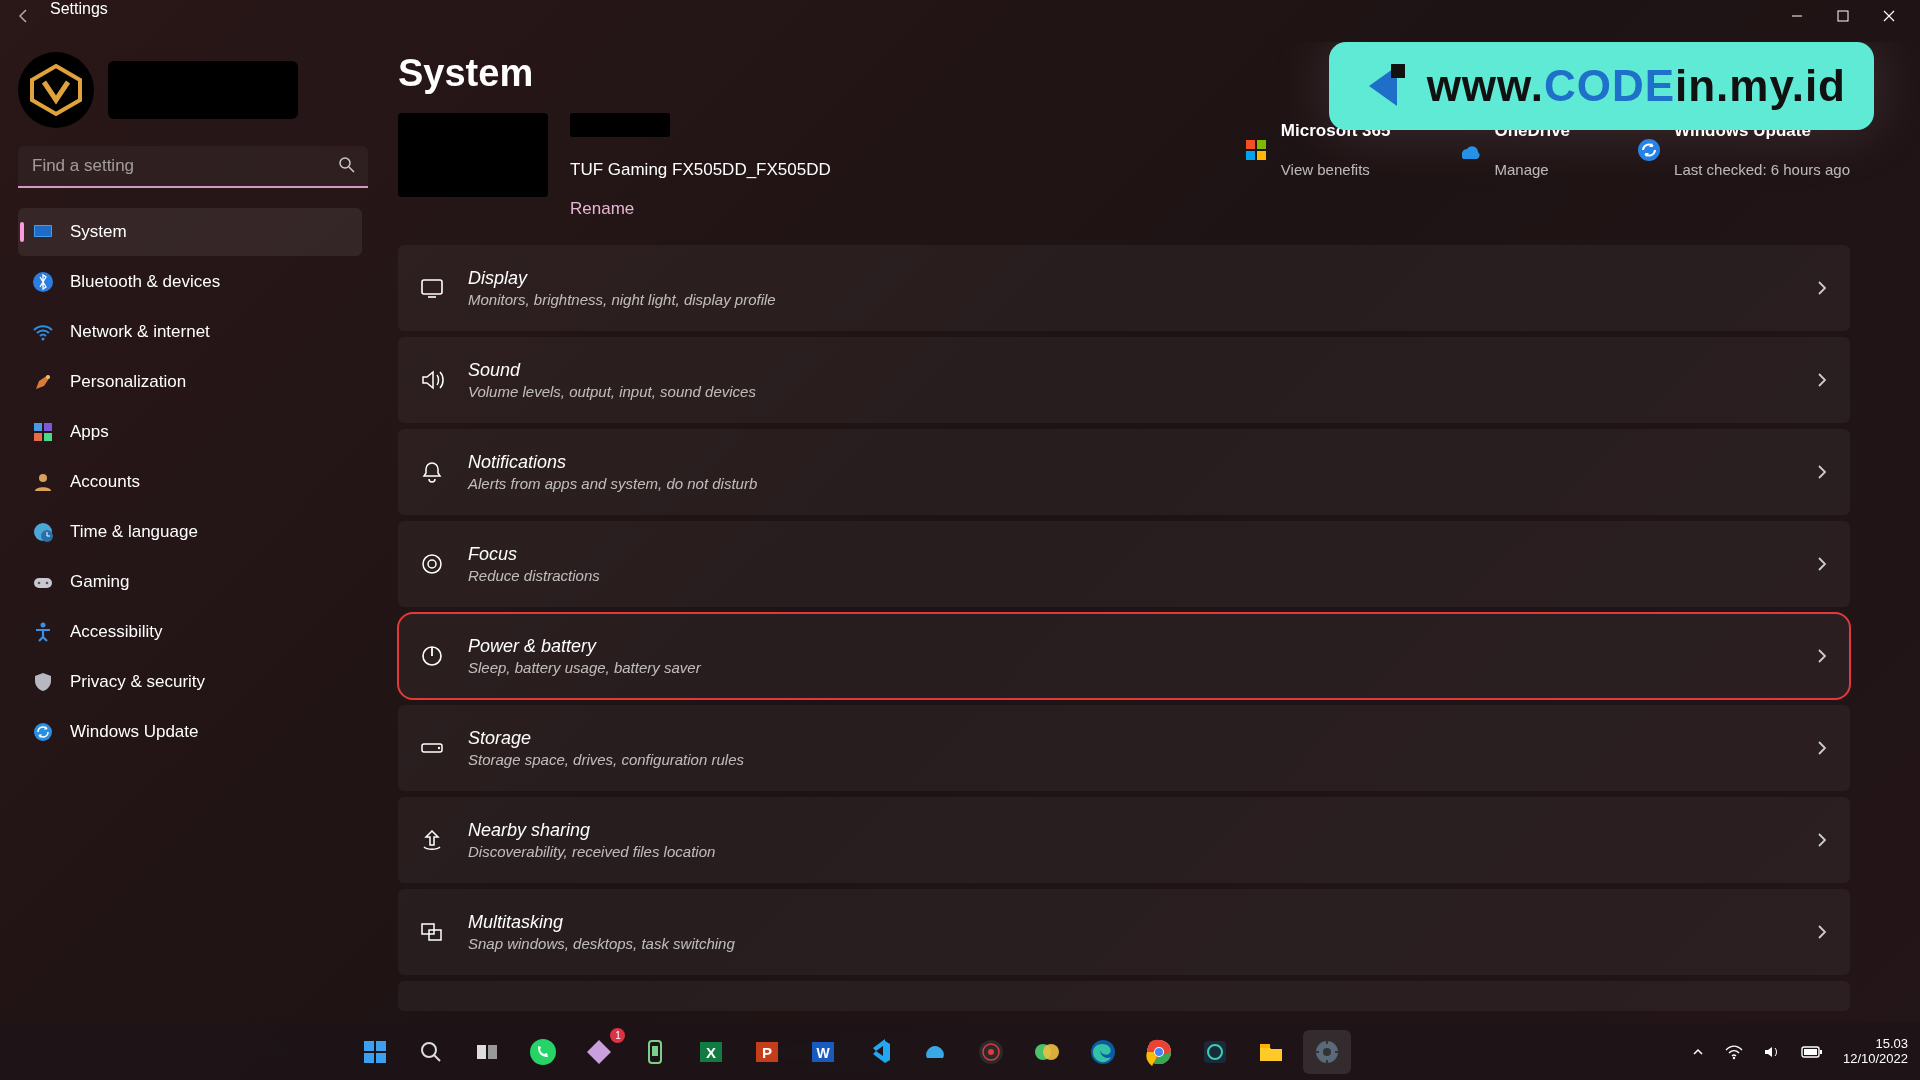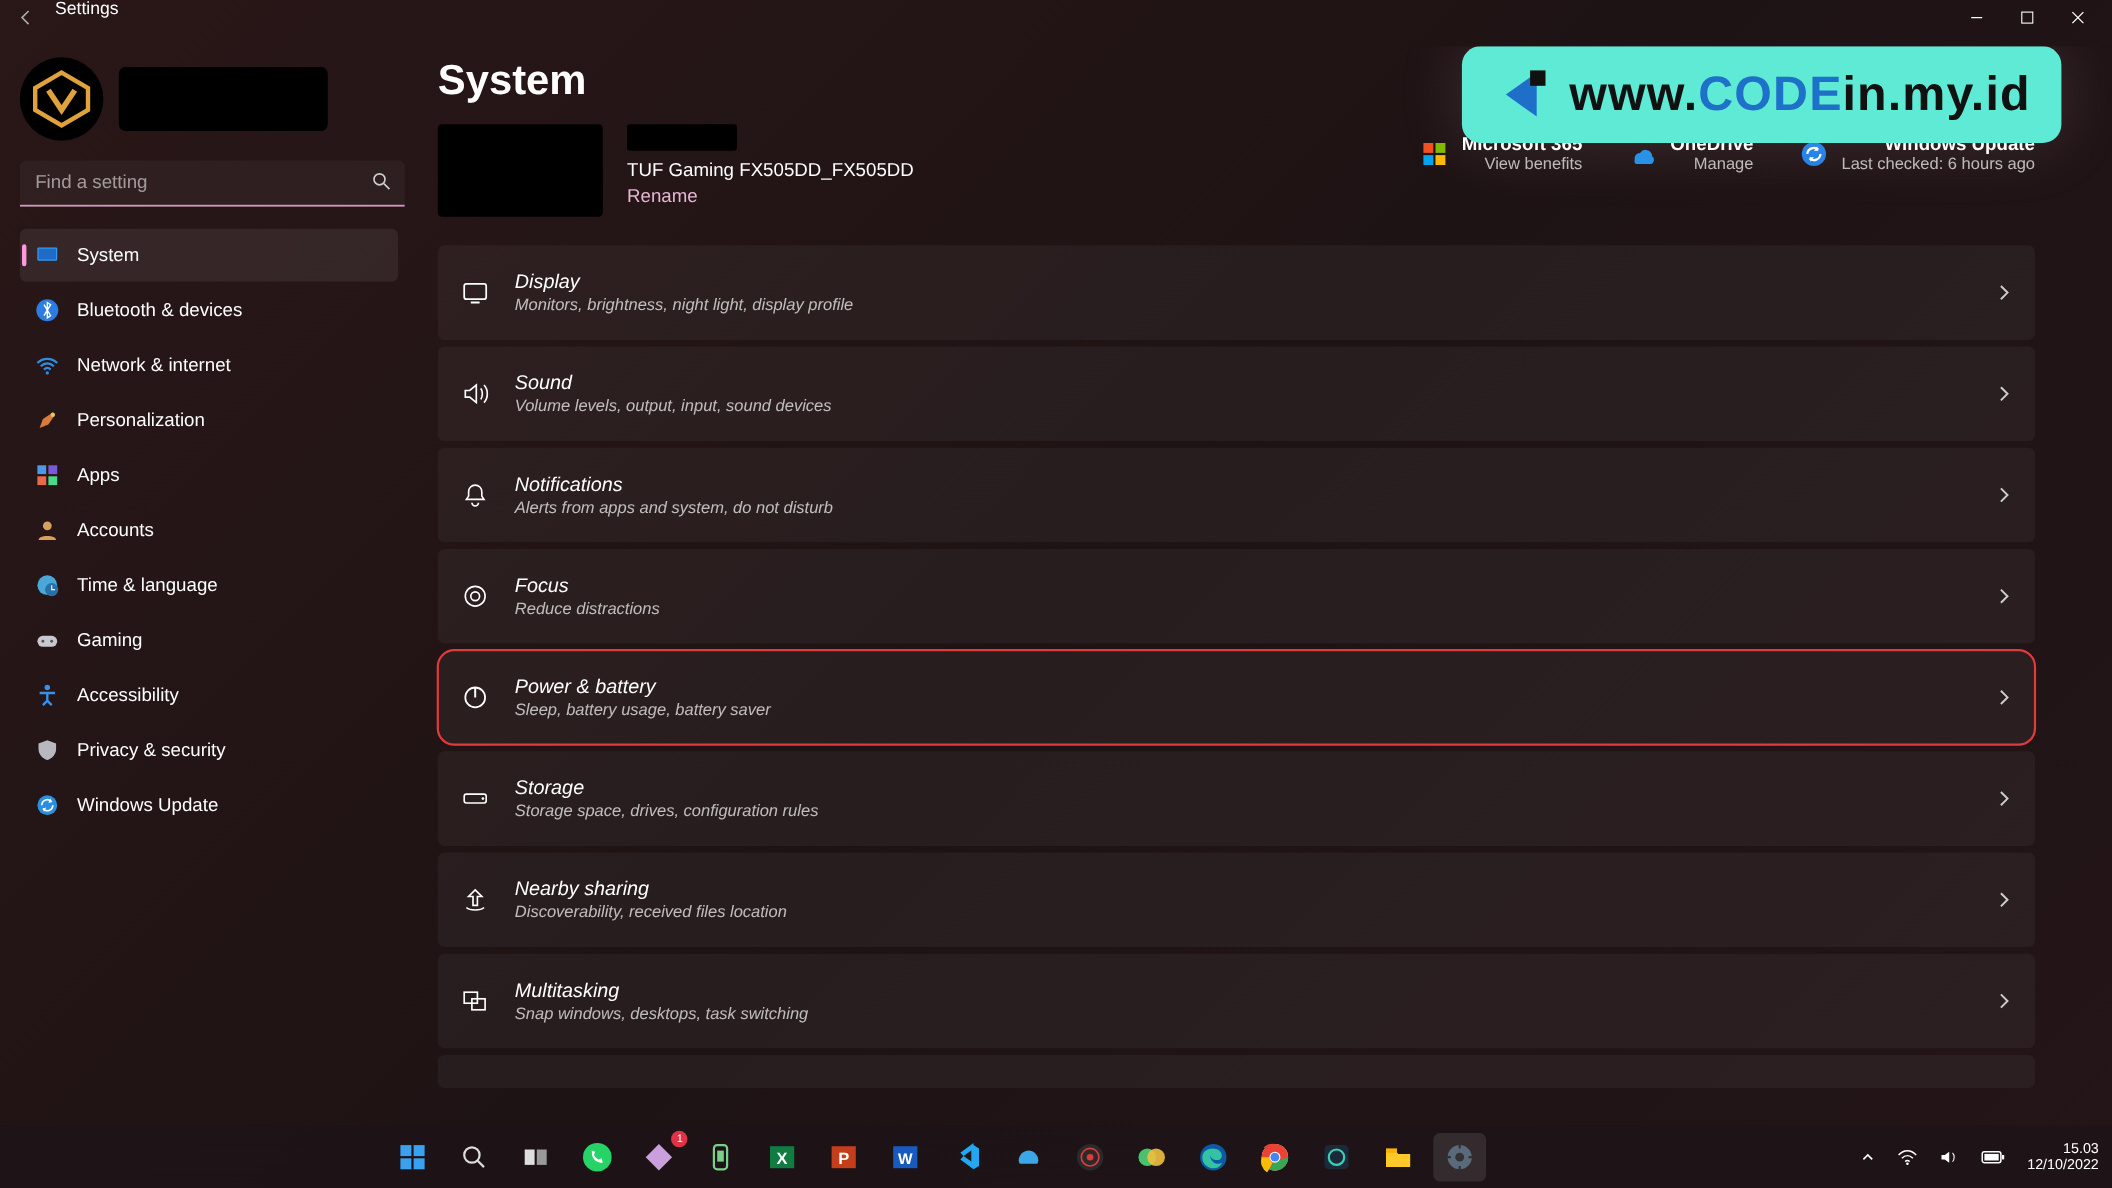--- a/index.html
+++ b/index.html
@@ -48,30 +48,30 @@
     position:absolute; right: 46px; top: 0; background: #5eead4; color:#000;
     border-radius: 17px; padding: 16px 28px; display:flex; align-items:center; gap:14px;
     box-shadow: 0 0 60px rgba(255,200,220,0.15);
   }
   .watermark .logo { color:#1f6fd0; font-size:48px; font-weight:900; line-height:0.6; }
   .watermark .wm-text { font-size:44px; font-weight:700; letter-spacing:1px; }
   .watermark .wm-text .code { color:#1f70c9; }
   .watermark .wm-text .rest { color:#111; }
   .device-row { display:flex; align-items:flex-start; gap:22px; margin-bottom:26px; }
   .device-thumb { width:150px; height:84px; background:#000; border-radius:4px; }
-  .device-info { display:flex; flex-direction:column; gap:4px; }
+  .device-info { display:flex; flex-direction:column; gap:19px; }
   .device-name-blk { width:100px; height:24px; background:#000; border-radius:3px; margin-bottom:4px; }
   .device-sub { font-size:17px; color:#fff; }
   .rename { color:#e6b7d3; font-size:17px; }
-  .top-tiles { margin-left:auto; display:flex; gap:42px; align-items:flex-start; padding-top:8px;text-align:right;}
+  .top-tiles { margin-left:auto; display:flex; gap:66px; align-items:flex-start; padding-top:8px;}
   .tile { display:flex; gap:12px; align-items:center; }
   .tile .ticon { width:26px; height:26px; display:flex; align-items:center; justify-content:center; }
   .tile .tlabels { display:flex; flex-direction:column; }
   .tile .tl1 { font-size:17px; font-weight:600; }
-  .tile .tl2 { font-size:15px; color: rgba(255,255,255,0.7); }
+  .tile .tl2 { font-size:15px; color: rgba(255,255,255,0.7); margin-top: 20px; }
   .list { display:flex; flex-direction:column; gap:6px;font-style:italic; }
   .card {
     background: rgba(255,255,255,0.045); border-radius:6px;
     display:flex; align-items:center; padding: 14px 22px 14px 20px; gap:22px;
     min-height:86px;
   }
   .card.highlight { outline: 2.5px solid #e03b3b; outline-offset:-1px;border-radius:15px; }
   .card .cicon { width:28px; height:28px; display:flex; align-items:center; justify-content:center; color:#fff; }
   .card .ctext { display:flex; flex-direction:column; gap:2px; }
   .card .ct1 { font-size:18px; }

